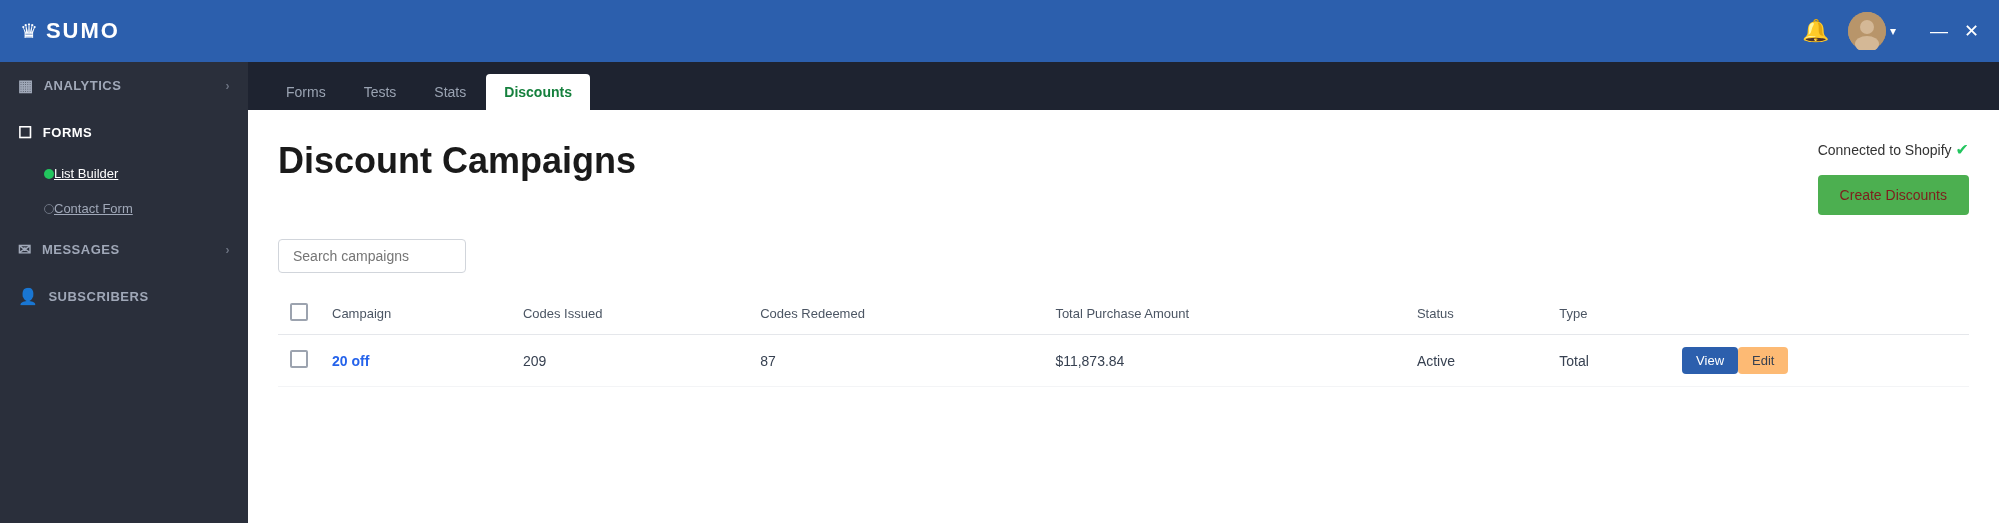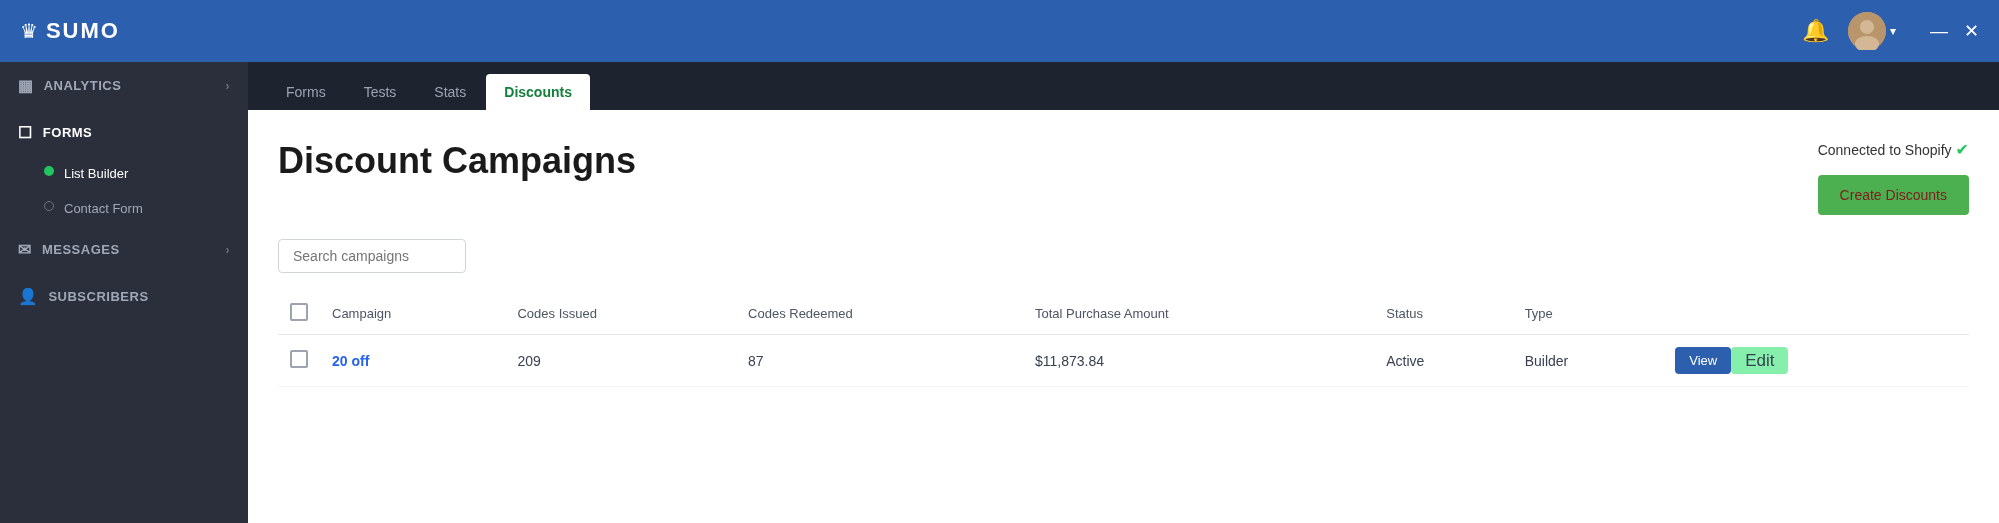--- a/index.html
+++ b/index.html
@@ -103,27 +103,27 @@
     .sidebar-item.active-section { color: #fff; }
     .sidebar-icon {
       font-size: 16px;
       flex-shrink: 0;
     }
     .sidebar-item-label { flex: 1; }
     .sidebar-chevron { font-size: 12px; color: #6b7280; }
 
     .sidebar-sub-item {
       display: flex;
-      align-items: flex-start;
+      align-items: center;
       padding: 10px 18px 10px 44px;
       cursor: pointer;
       color: #a0a8b8;
       font-size: 13px;
-      gap: 10px;
       user-select: none;
+      text-decoration: underline;
     }
     .sidebar-sub-item.active { color: #fff; }
     .dot {
       width: 10px;
       height: 10px;
       border-radius: 50%;
       flex-shrink: 0;
     }
     .dot-green { background: #22c55e; }
     .dot-gray { background: transparent; border: 1px solid #6b7280; }
@@ -269,26 +269,26 @@
       background: #2c5fad;
       color: #fff;
       border: none;
       padding: 6px 14px;
       border-radius: 4px;
       font-size: 13px;
       cursor: pointer;
       font-weight: 500;
     }
     .btn-edit {
-      background: #86efac;
+      background: #fdba74;
       color: #374151;
       border: none;
       padding: 2px 14px;
       border-radius: 4px;
-      font-size: 17px;
+      font-size: 13px;
       cursor: pointer;
       font-weight: 500;
     }
   </style>
 </head>
 <body>
 
 <div class="top-bar">
   <div class="logo-area">
     <span class="logo-crown">♛</span>
@@ -397,21 +397,21 @@
             <td class="checkbox-cell">
               <input type="checkbox" class="row-checkbox" style="">
             </td>
             <td>
               <a class="campaign-link" href="#">20 off</a>
             </td>
             <td>209</td>
             <td>87</td>
             <td>$11,873.84</td>
             <td class="status-active">Active</td>
-            <td>Builder</td>
+            <td>Total</td>
             <td>
               <div class="action-btns">
                 <button class="btn-view">View</button>
                 <button class="btn-edit">Edit</button>
               </div>
             </td>
           </tr>
         </tbody>
       </table>
 

